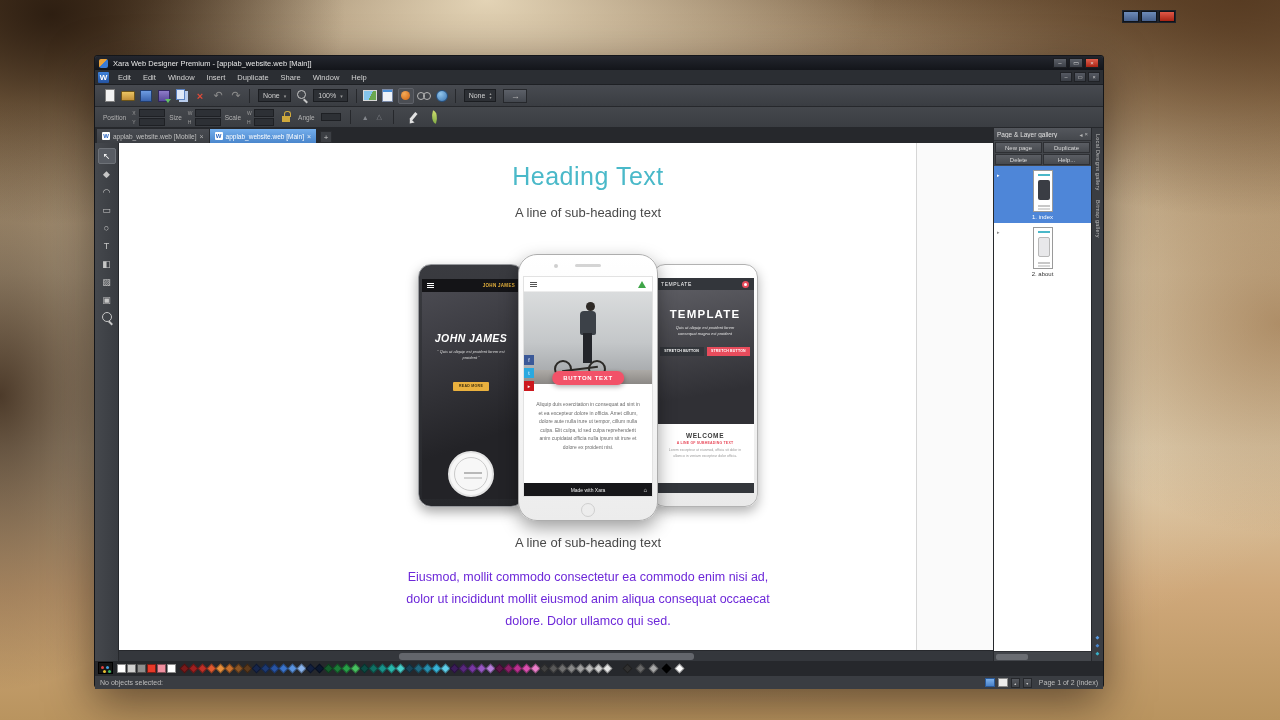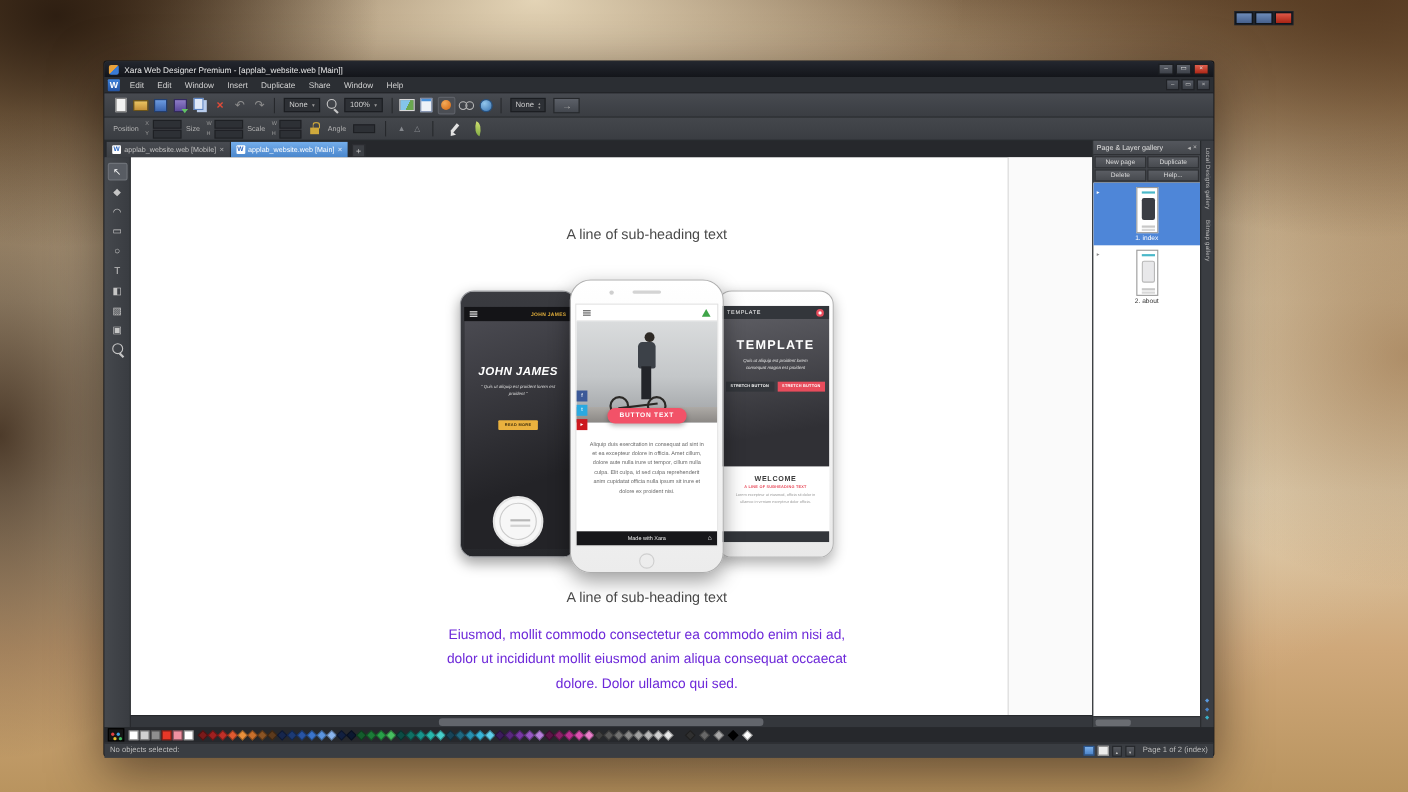--- a/index.html
+++ b/index.html
@@ -405,20 +405,21 @@
         <div class="">▨</div>
         <div class="">▣</div>
         <div class="tool-zoom"></div>
       </div>
 
     <div class="canvas-col">
       <div class="canvas">
         <div class="paste-right"></div>
         <div class="page-edge"></div>
 
+        <div class="cc heading" style="color: rgb(74, 185, 201);">Heading Text</div>
         <div class="cc subhead1">A line of sub-heading text</div>
 
         <div class="phone ph-right">
           <div class="wh-frame"></div>
           <div class="screen scr-r">
             <div class="rnav">
               <span class="rbrand">TEMPLATE</span>
               <span class="rlogo"></span>
             </div>
             <div class="rhero">

